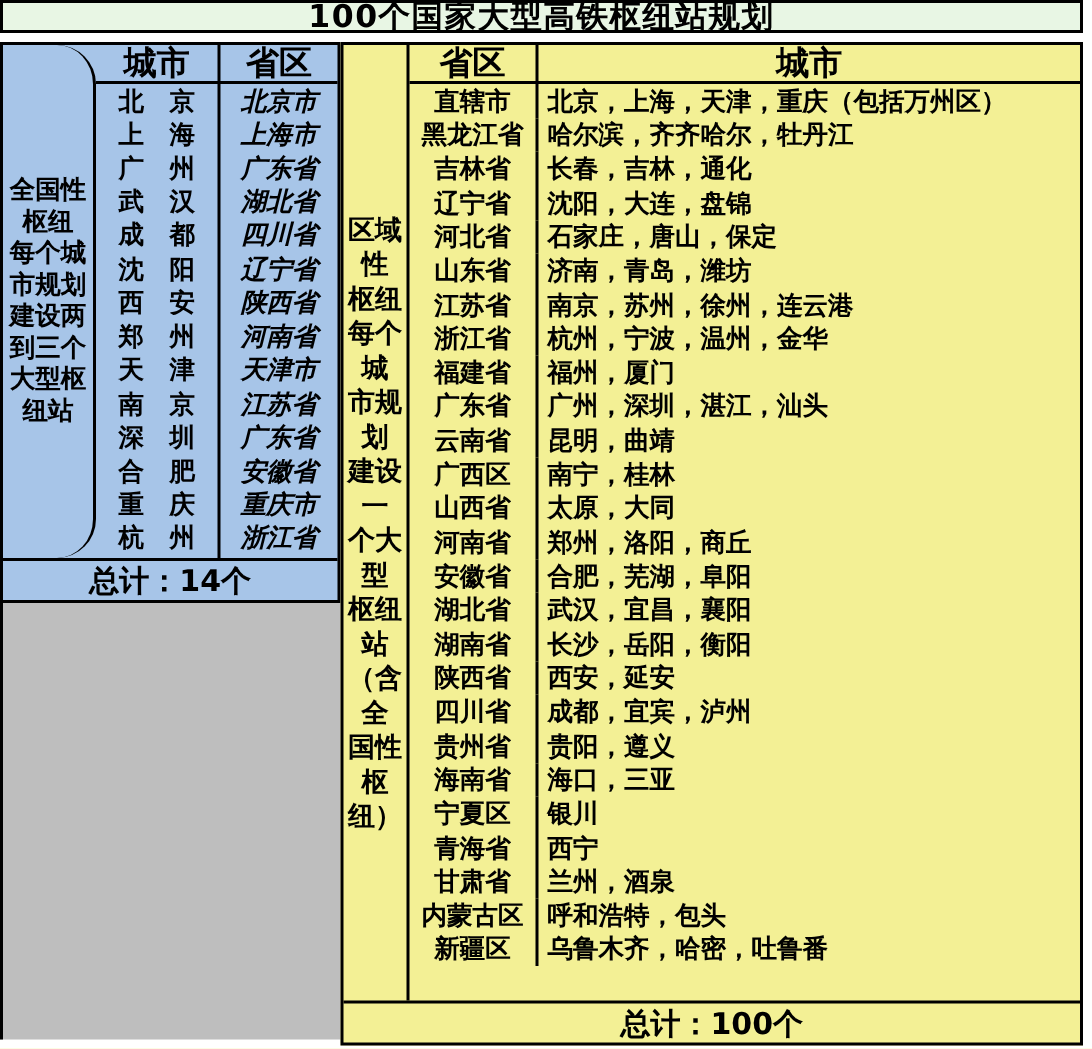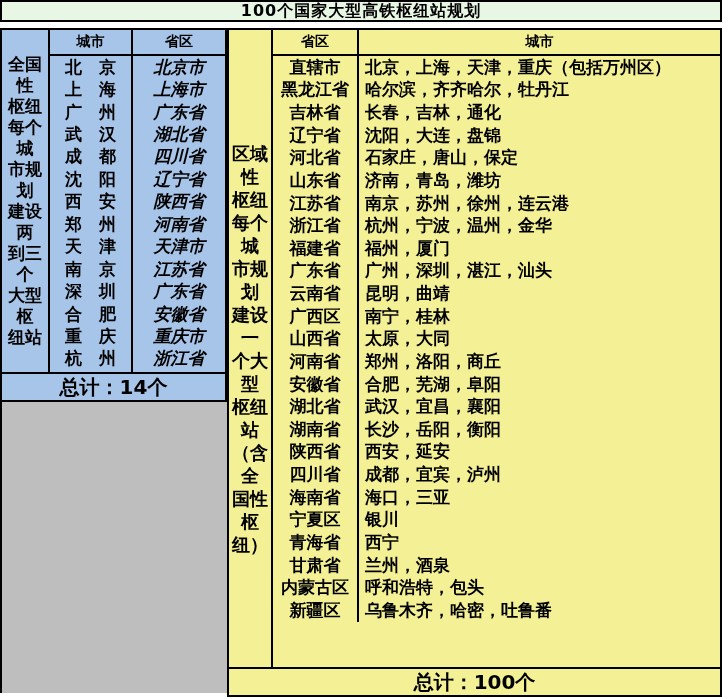--- a/index.html
+++ b/index.html
@@ -21,41 +21,41 @@
     overflow:hidden;
   }
   *{box-sizing:border-box;}
 
   
   .title-bar{
     position:absolute;left:0;top:0;width:722px;height:22px;
     background:var(--title-bg);
     border:2px solid var(--border);
     display:flex;align-items:center;justify-content:center;
-    font-size:16px;letter-spacing:1px;
+    font-size:21px;letter-spacing:1px;
   }
 
   
   .left-table{
     position:absolute;left:0;top:28px;width:227px;height:374px;
     background:var(--blue);
     border:2px solid var(--border);
     display:flex;flex-direction:column;
   }
   .lt-top{flex:1;display:flex;min-height:0;}
   .side-label{
     border-right:2px solid var(--border);
     display:flex;align-items:center;justify-content:center;
     text-align:center;white-space:pre-line;
   }
-  .lt-side{width:48px;font-size:17px;line-height:21px;}
+  .lt-side{width:62px;font-size:17px;line-height:21px;border-radius:26px;}
   .lt-main{flex:1;display:flex;flex-direction:column;min-width:0;}
   .lt-header{height:26px;border-bottom:2px solid var(--border);display:flex;}
   .lt-col-city{width:83px;border-right:2px solid var(--border);}
-  .hcell{display:flex;align-items:center;justify-content:center;font-size:14px;}
+  .hcell{display:flex;align-items:center;justify-content:center;font-size:22px;}
   .lt-body{flex:1;display:flex;min-height:0;}
   .stack{display:flex;flex-direction:column;}
   .lt-body .lt-col-prov{flex:1;font-style:italic;}
   .cell-line{
     height:22.45px;display:flex;align-items:center;justify-content:center;
     font-size:17px;white-space:nowrap;
   }
   .total-row{
     height:28px;border-top:2px solid var(--border);
     display:flex;align-items:center;justify-content:center;font-size:20px;
@@ -244,20 +244,24 @@
             </div>
             <div class="rt-row">
               <div class="prov">陕西省</div>
               <div class="cities">西安，延安</div>
             </div>
             <div class="rt-row">
               <div class="prov">四川省</div>
               <div class="cities">成都，宜宾，泸州</div>
             </div>
             <div class="rt-row">
+              <div class="prov">贵州省</div>
+              <div class="cities">贵阳，遵义</div>
+            </div>
+            <div class="rt-row">
               <div class="prov">海南省</div>
               <div class="cities">海口，三亚</div>
             </div>
             <div class="rt-row">
               <div class="prov">宁夏区</div>
               <div class="cities">银川</div>
             </div>
             <div class="rt-row">
               <div class="prov">青海省</div>
               <div class="cities">西宁</div>

